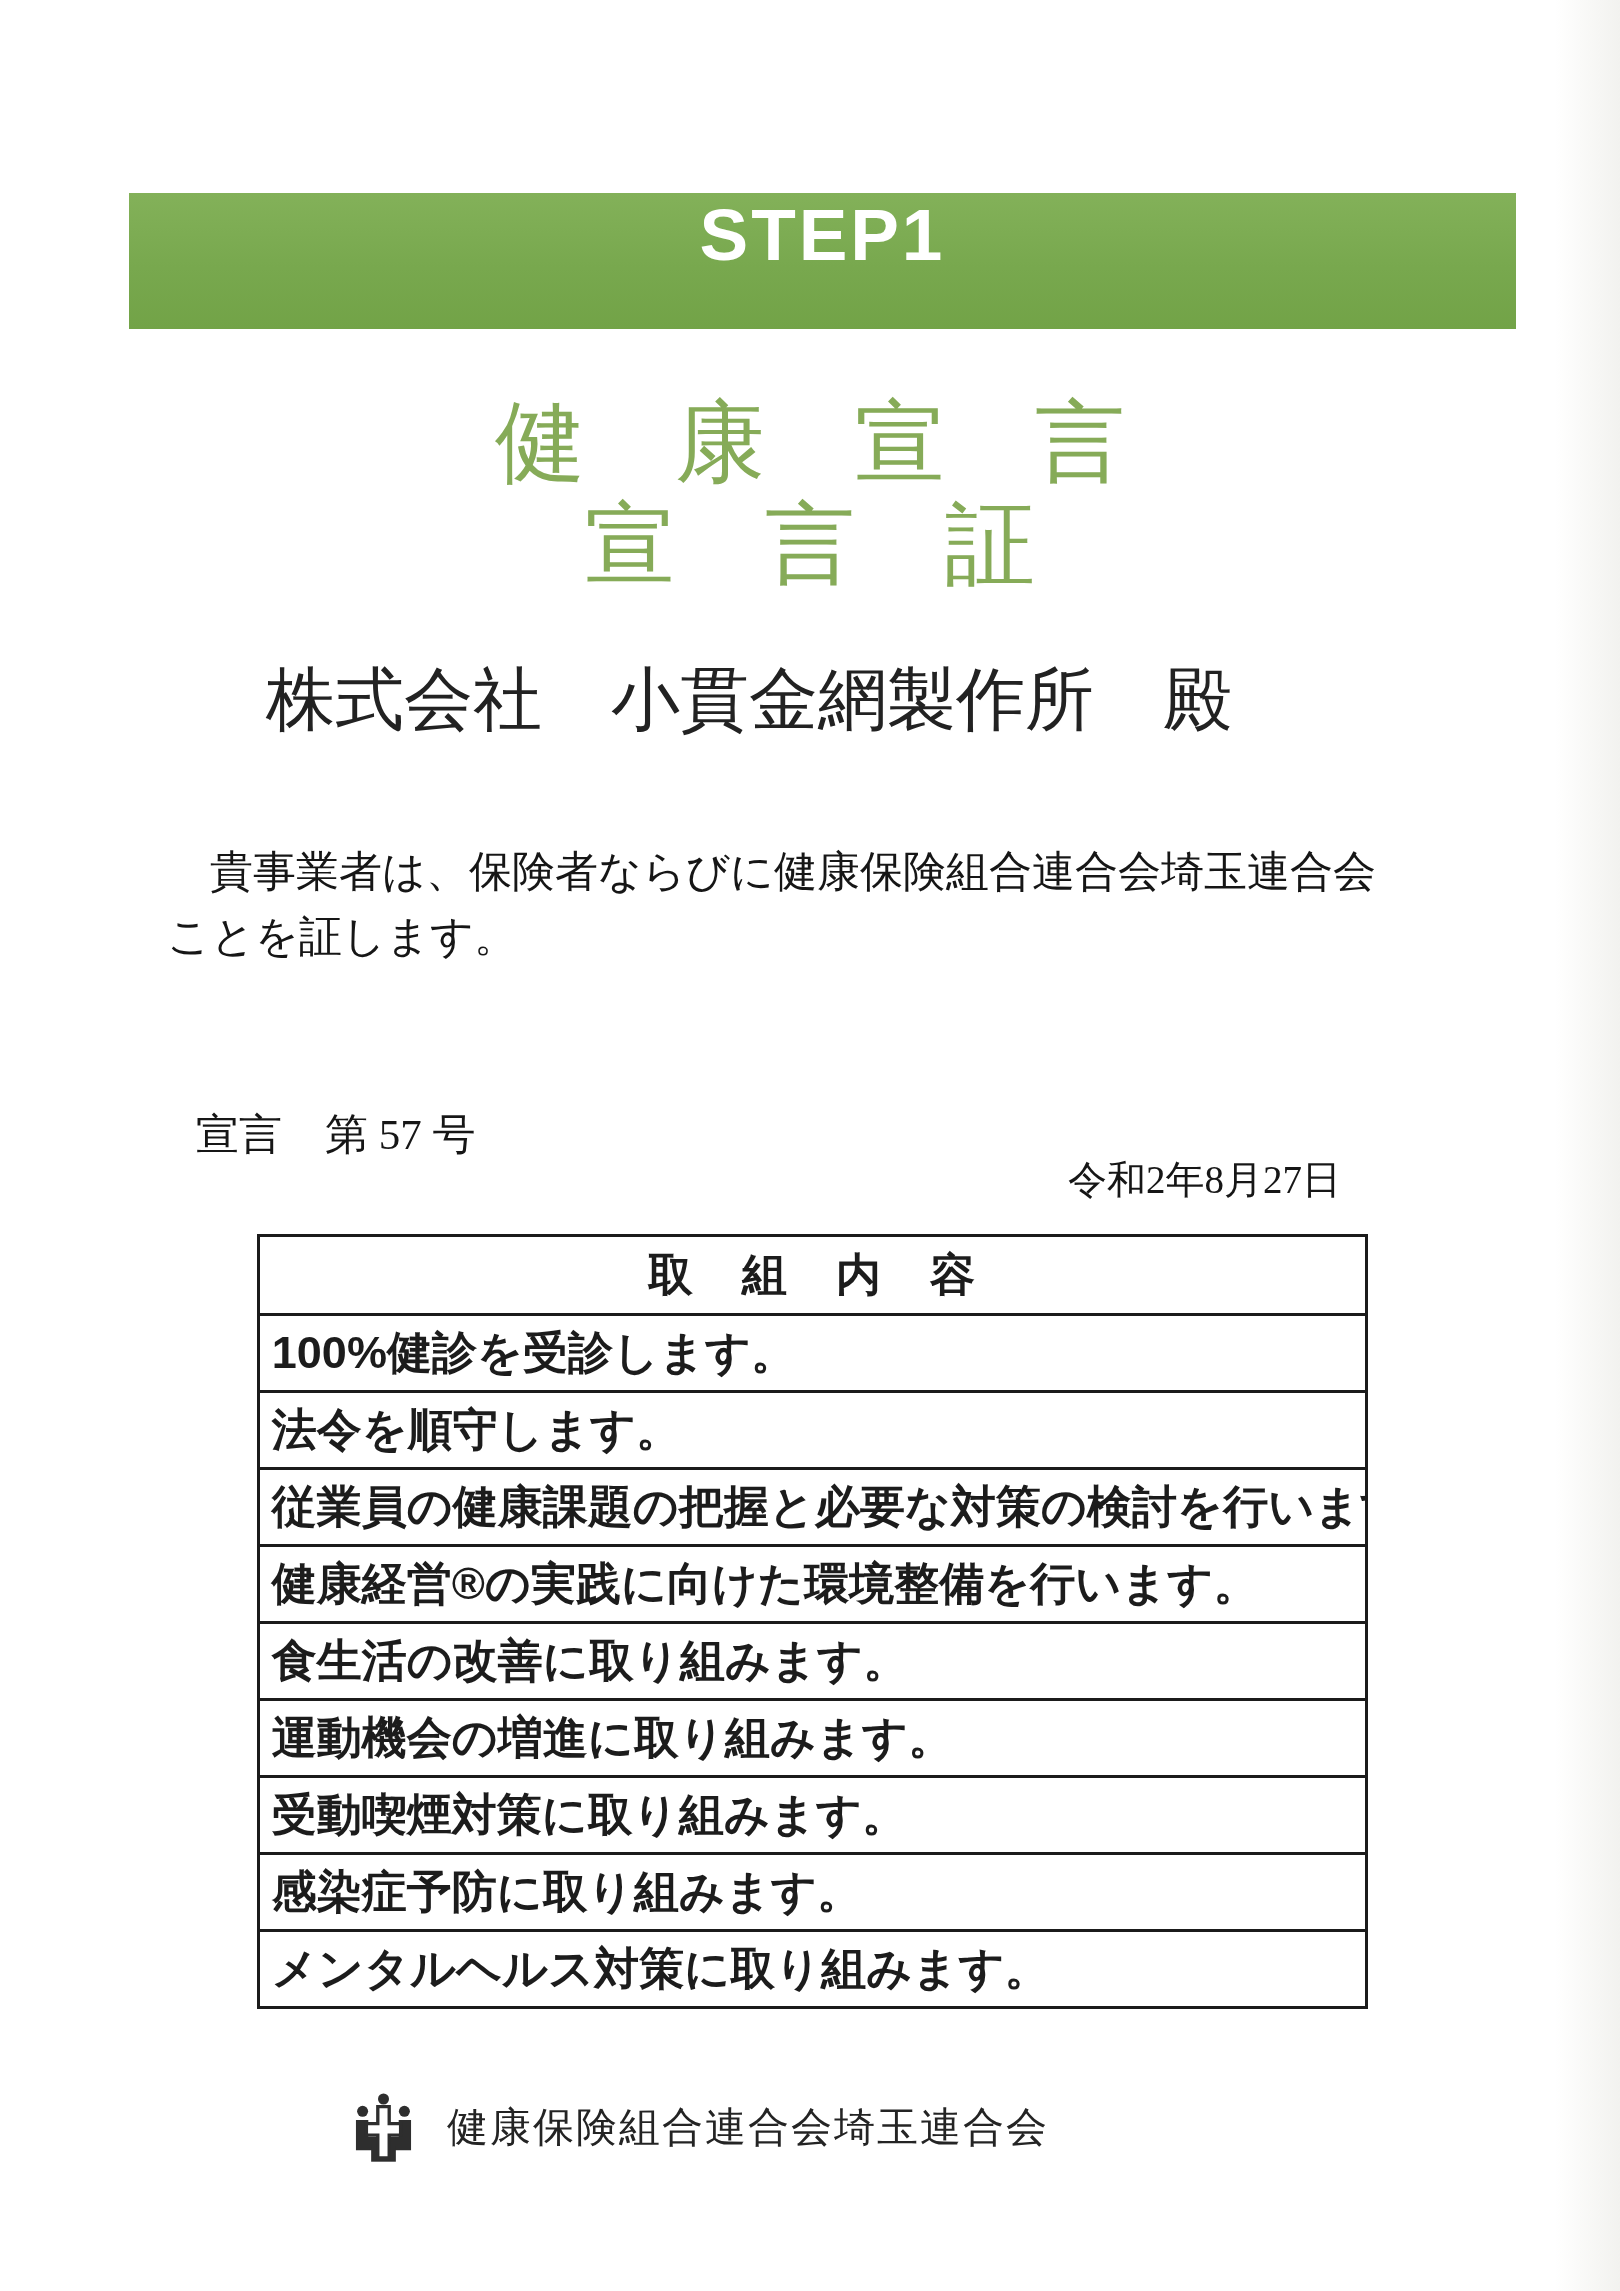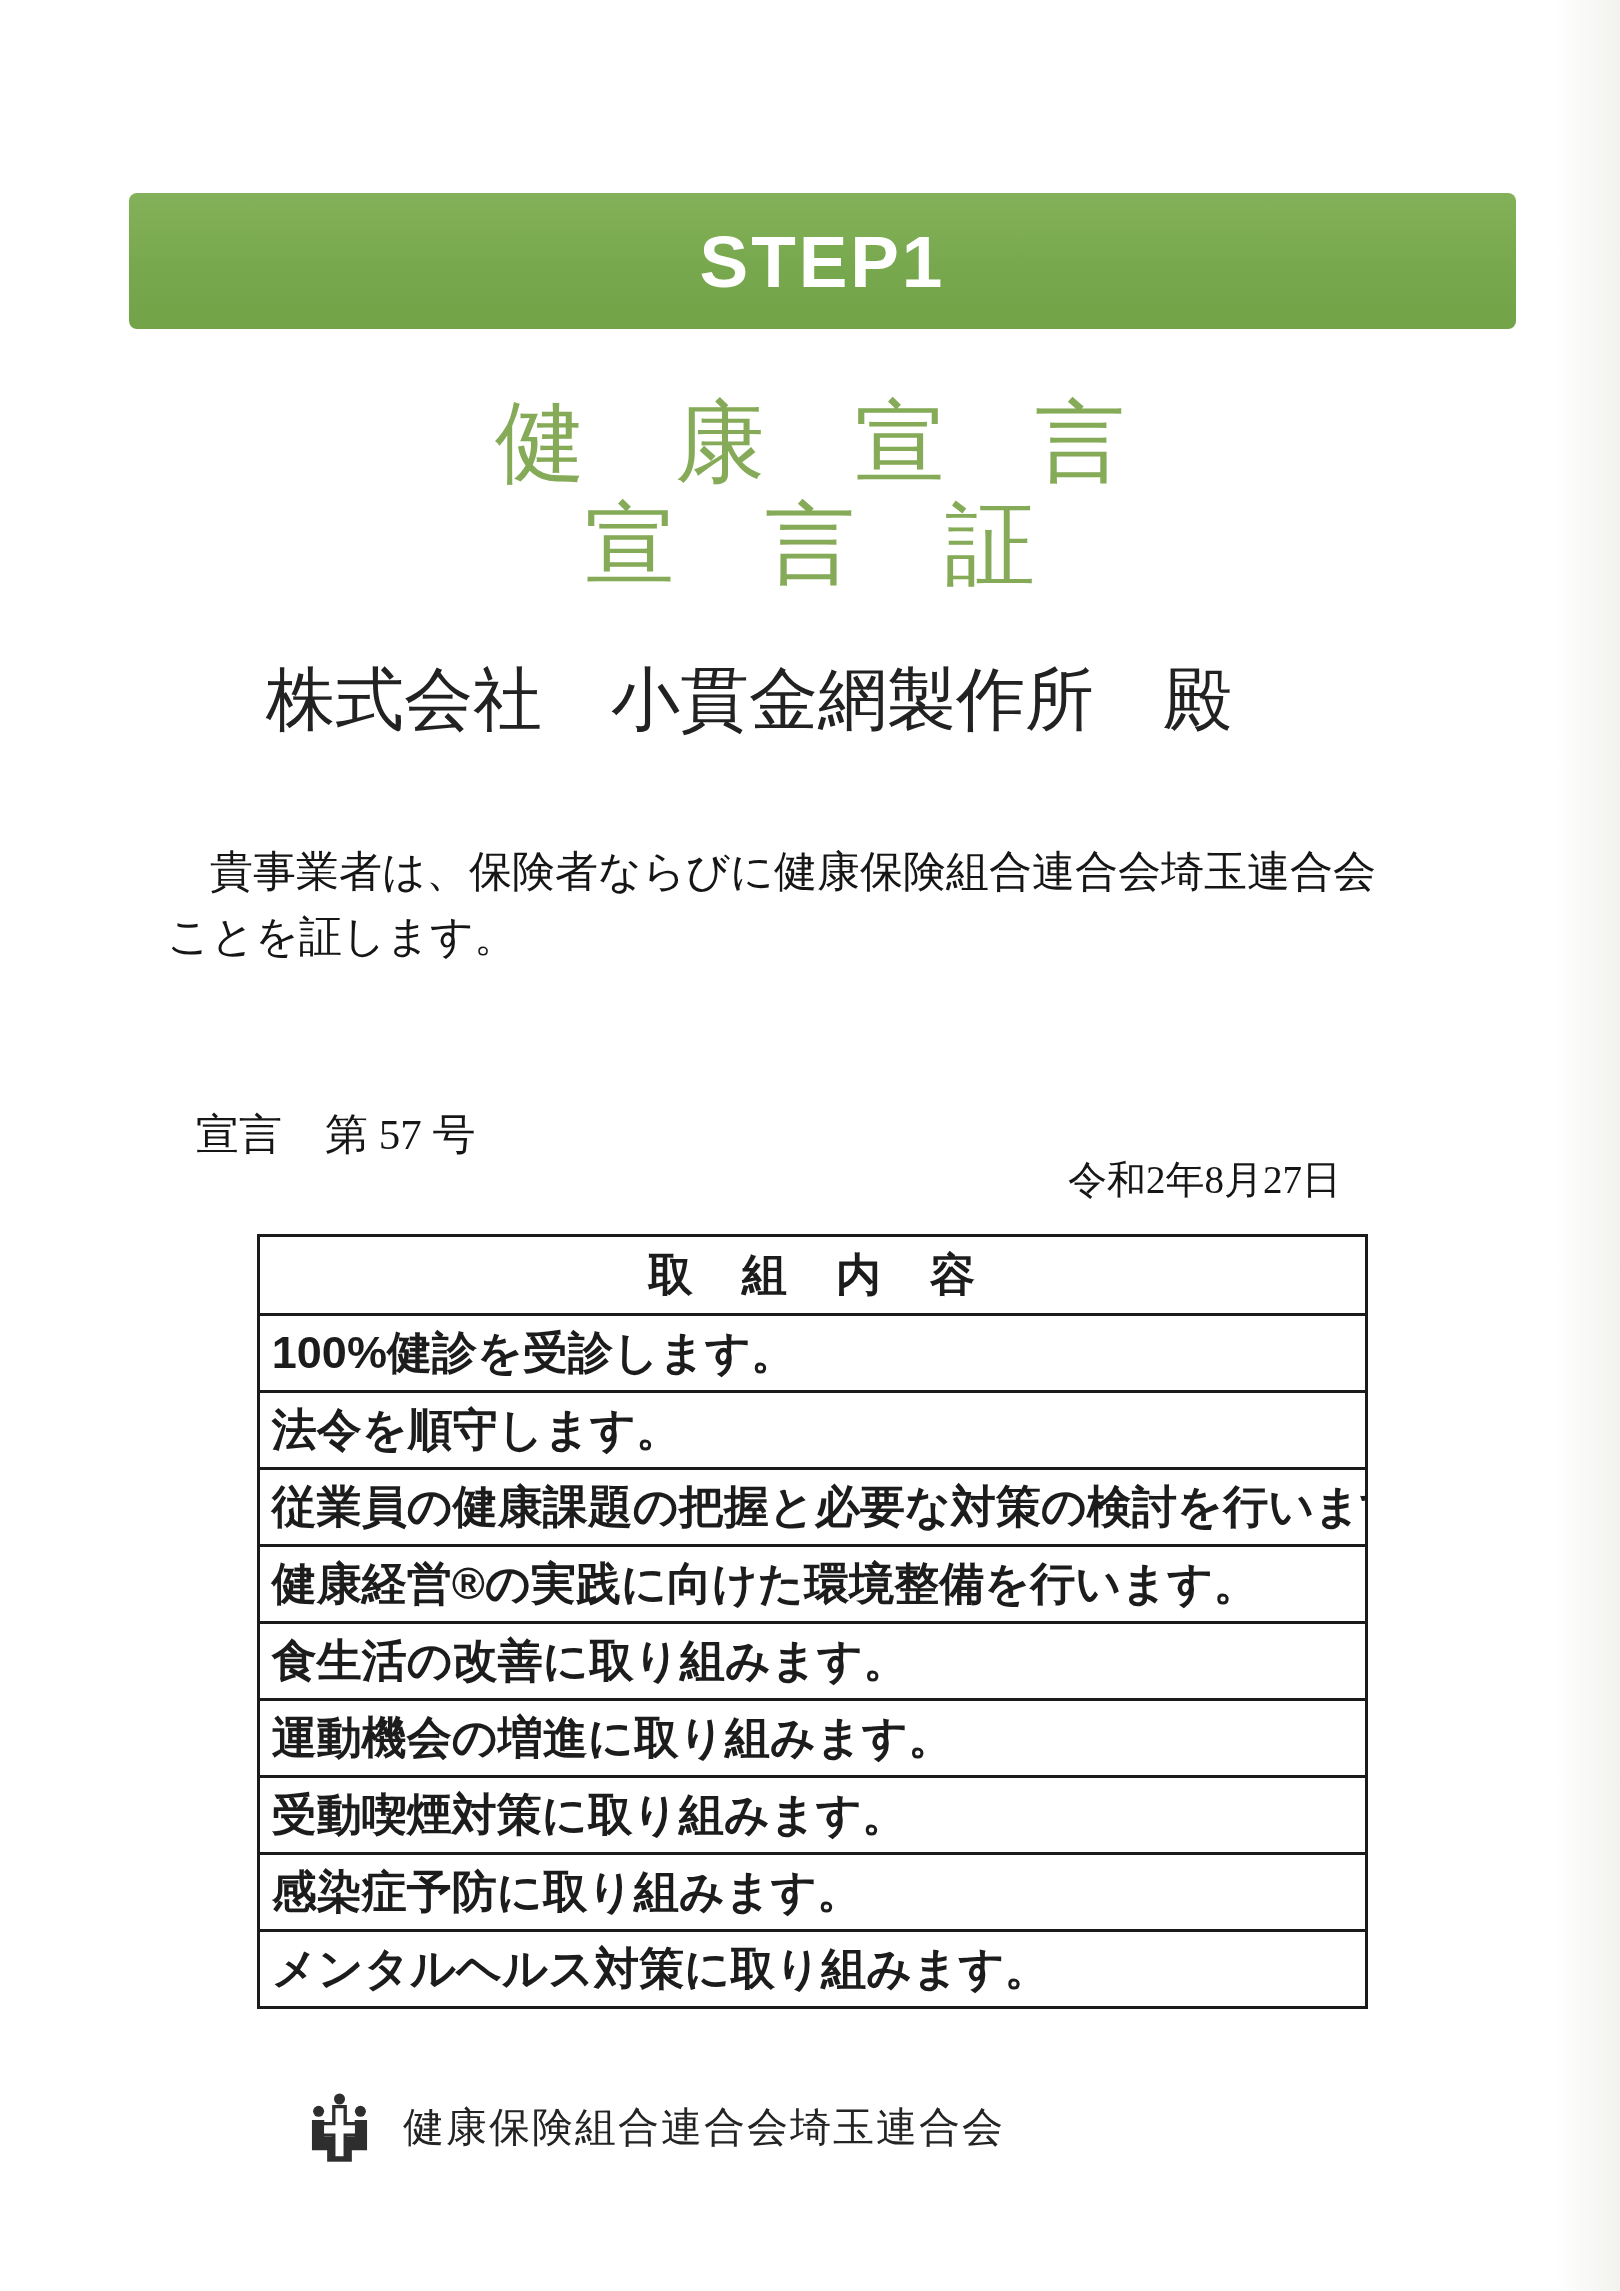--- a/index.html
+++ b/index.html
@@ -14,21 +14,21 @@
     width:1620px; height:2292px;
     background:linear-gradient(90deg,#ffffff 0%, #ffffff 96%, #f2f2ef 100%);
     overflow:hidden;
   }
 
   
   .banner {
     position:absolute; left:129px; top:193px;
     width:1387px; height:136px;
     background:linear-gradient(180deg,#83b159 0%, #78a84e 55%, #72a347 100%);
-    display:flex; align-items:center; justify-content:center;border-radius:8px;
+    display:flex; align-items:flex-start; justify-content:center;
   }
   .banner .step-label {
     font-family:"Liberation Sans","DejaVu Sans",sans-serif;
     font-weight:bold; font-size:73px; letter-spacing:2.9px;
     color:#ffffff;
   }
 
   
   .cert-title {
     position:absolute; left:0; top:392px; width:1620px;
@@ -77,21 +77,21 @@
   }
   .table-wrap td {
     height:74px; font-size:45px; text-align:left;
     padding:0 5.9px 0 11.8px; vertical-align:middle; color:#1c1c1c;
     overflow:hidden; white-space:nowrap;
   }
 
   
   .footer {
     position:absolute; left:0; top:2092px; width:1316px;
-    display:flex; align-items:center; justify-content:center; gap:35px;
+    display:flex; align-items:center; justify-content:center; gap:35px;padding-left:44px;
   }
   .footer .logo { width:57px; height:71px; flex:0 0 auto; }
   .footer .org-name {
     font-size:41px; letter-spacing:2px; color:#242424;
   }
 </style>
 </head>
 <body>
 
 <div class="page">

